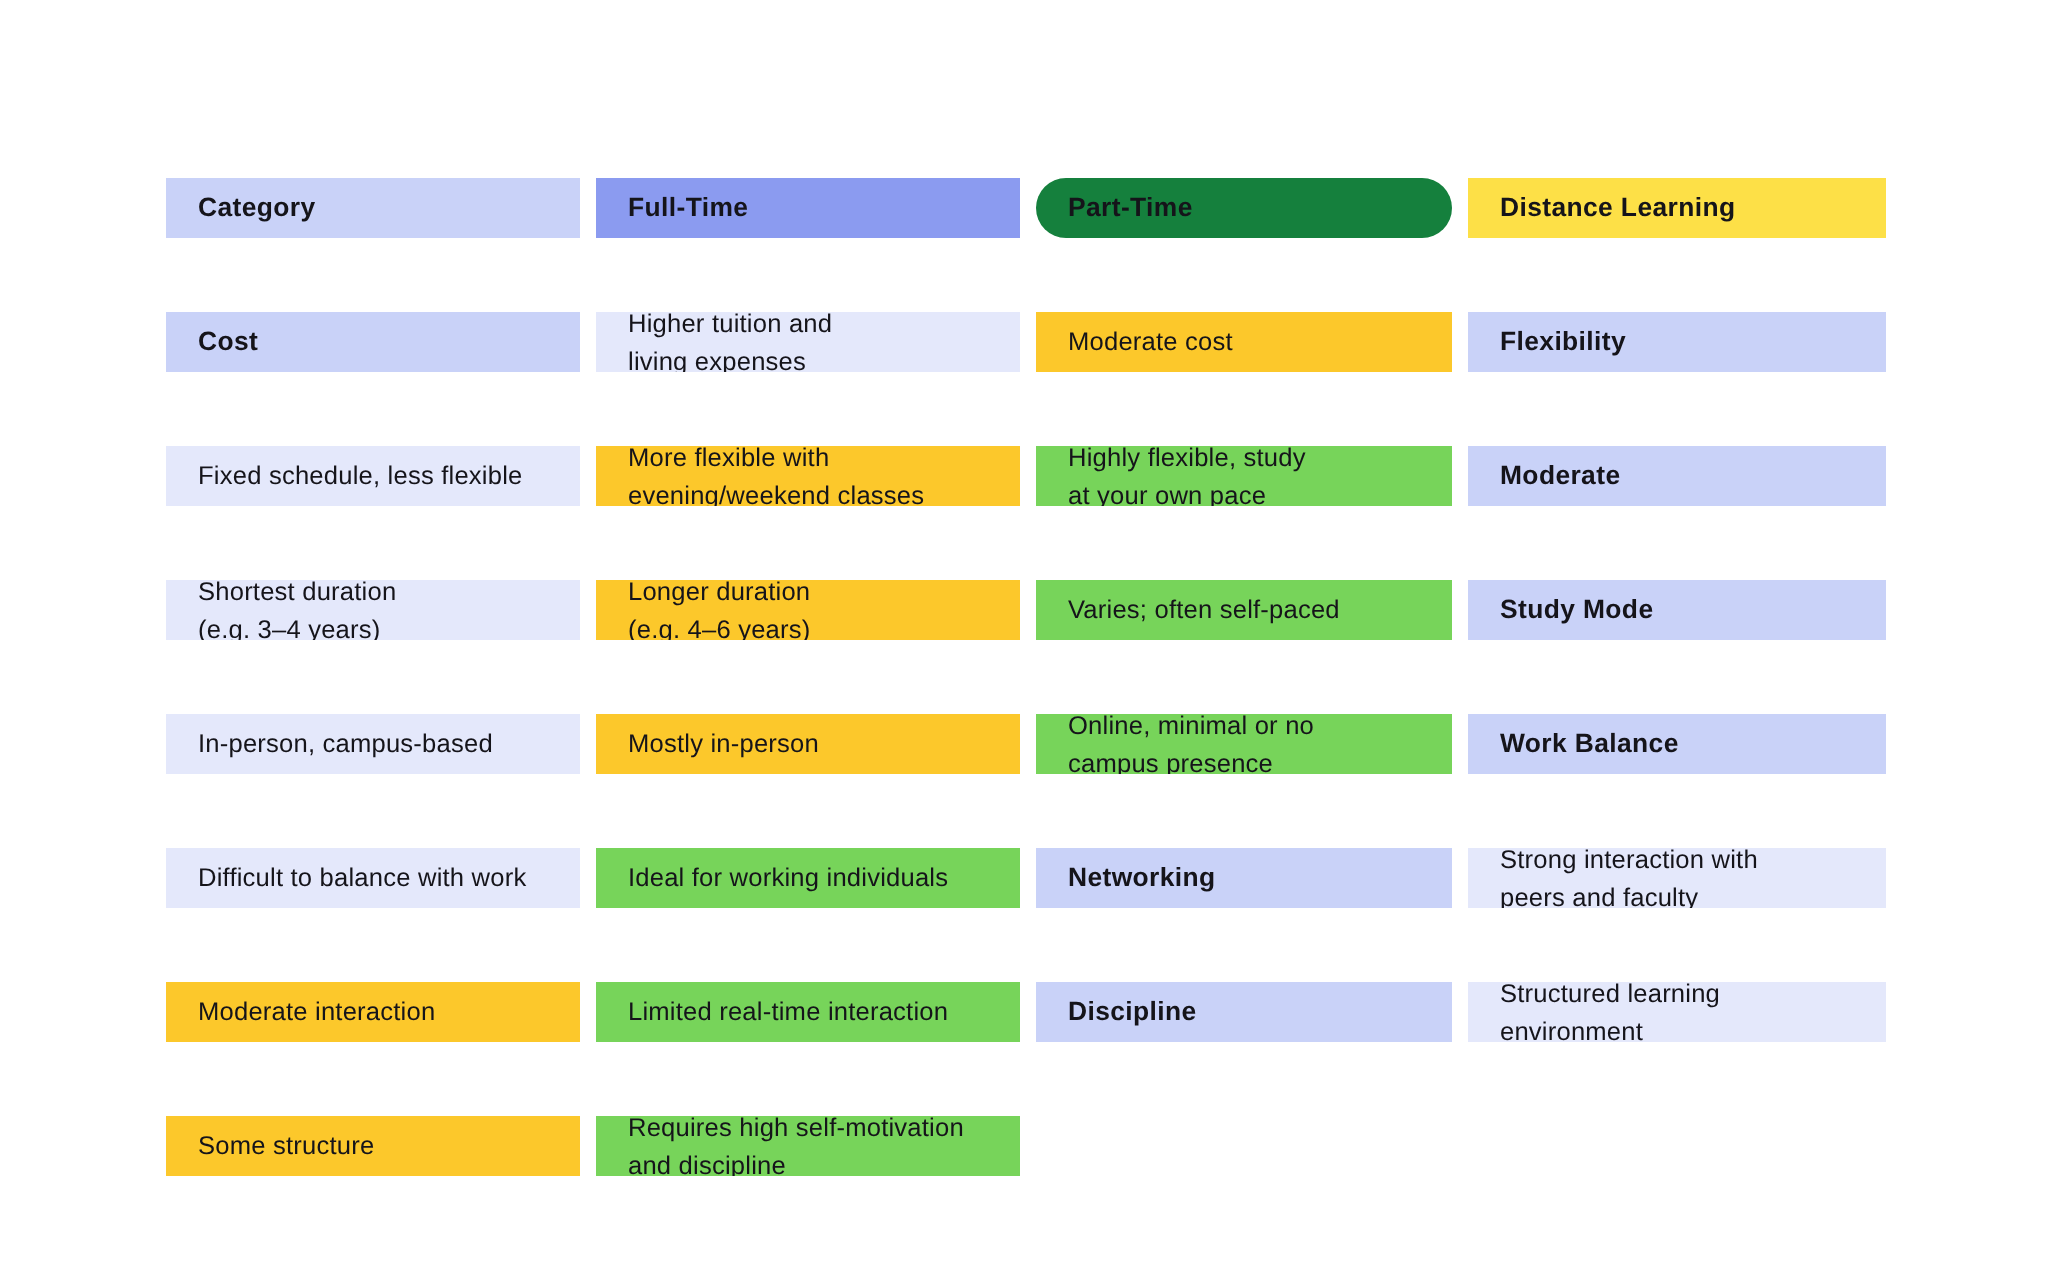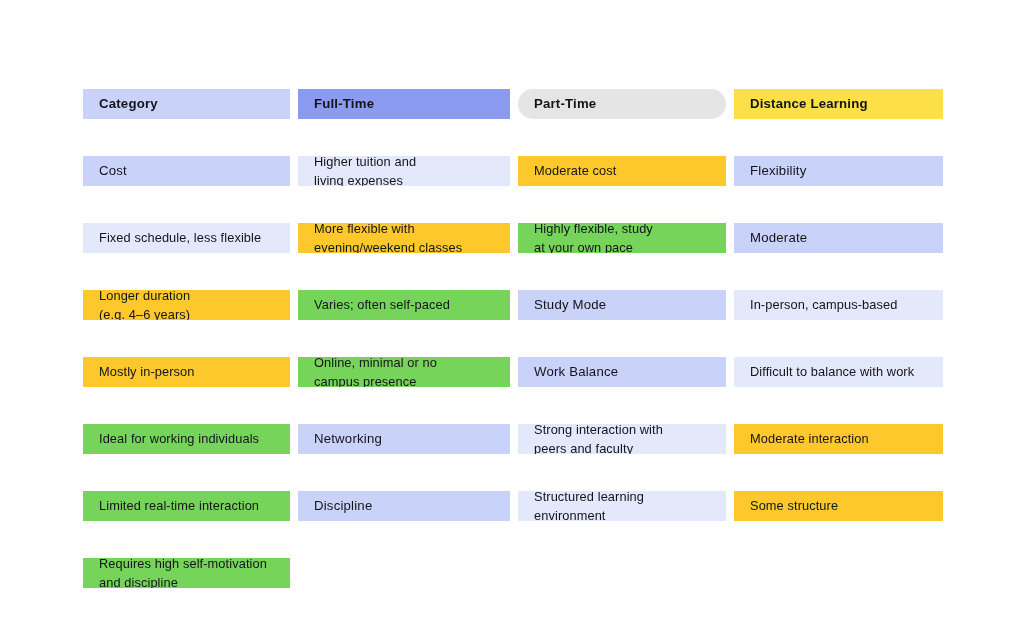--- a/index.html
+++ b/index.html
@@ -54,31 +54,31 @@
   
   .cell.header {
     font-weight: bold;
     font-size: 13.2px;
     letter-spacing: 0.2px;
   }
 
   
   .col-cat {
     background: #c9d2f8;
-    font-weight: normal;
+    font-weight: bold;
     font-size: 13.2px;
     letter-spacing: 0.2px;
   }
 
   
   .col-ft-head { background: #8b9bf0; }
   .col-ft      { background: #e4e8fb; }
 
   
-  .col-pt-head { background: #e5e5e5; border-radius: 29px; }
+  .col-pt-head { background: #15803d; border-radius: 29px; }
   .col-pt      { background: #fcc82b; }
 
   
   .col-dl-head { background: #fde047; }
   .col-dl      { background: #77d45a; }
 </style>
 </head>
 <body>
 
 <div id="table-wrap">
@@ -118,20 +118,24 @@
       <span class="txt">More flexible with
 evening/weekend classes</span>
     </div>
     <div class="cell col-dl">
       <span class="txt">Highly flexible, study
 at your own pace</span>
     </div>
 
     <div class="cell col-cat">
       <span class="txt">Moderate</span>
+    </div>
+    <div class="cell col-ft">
+      <span class="txt">Shortest duration
+(e.g. 3–4 years)</span>
     </div>
     <div class="cell col-pt">
       <span class="txt">Longer duration
 (e.g. 4–6 years)</span>
     </div>
     <div class="cell col-dl">
       <span class="txt">Varies; often self-paced</span>
     </div>
 
     <div class="cell col-cat">

